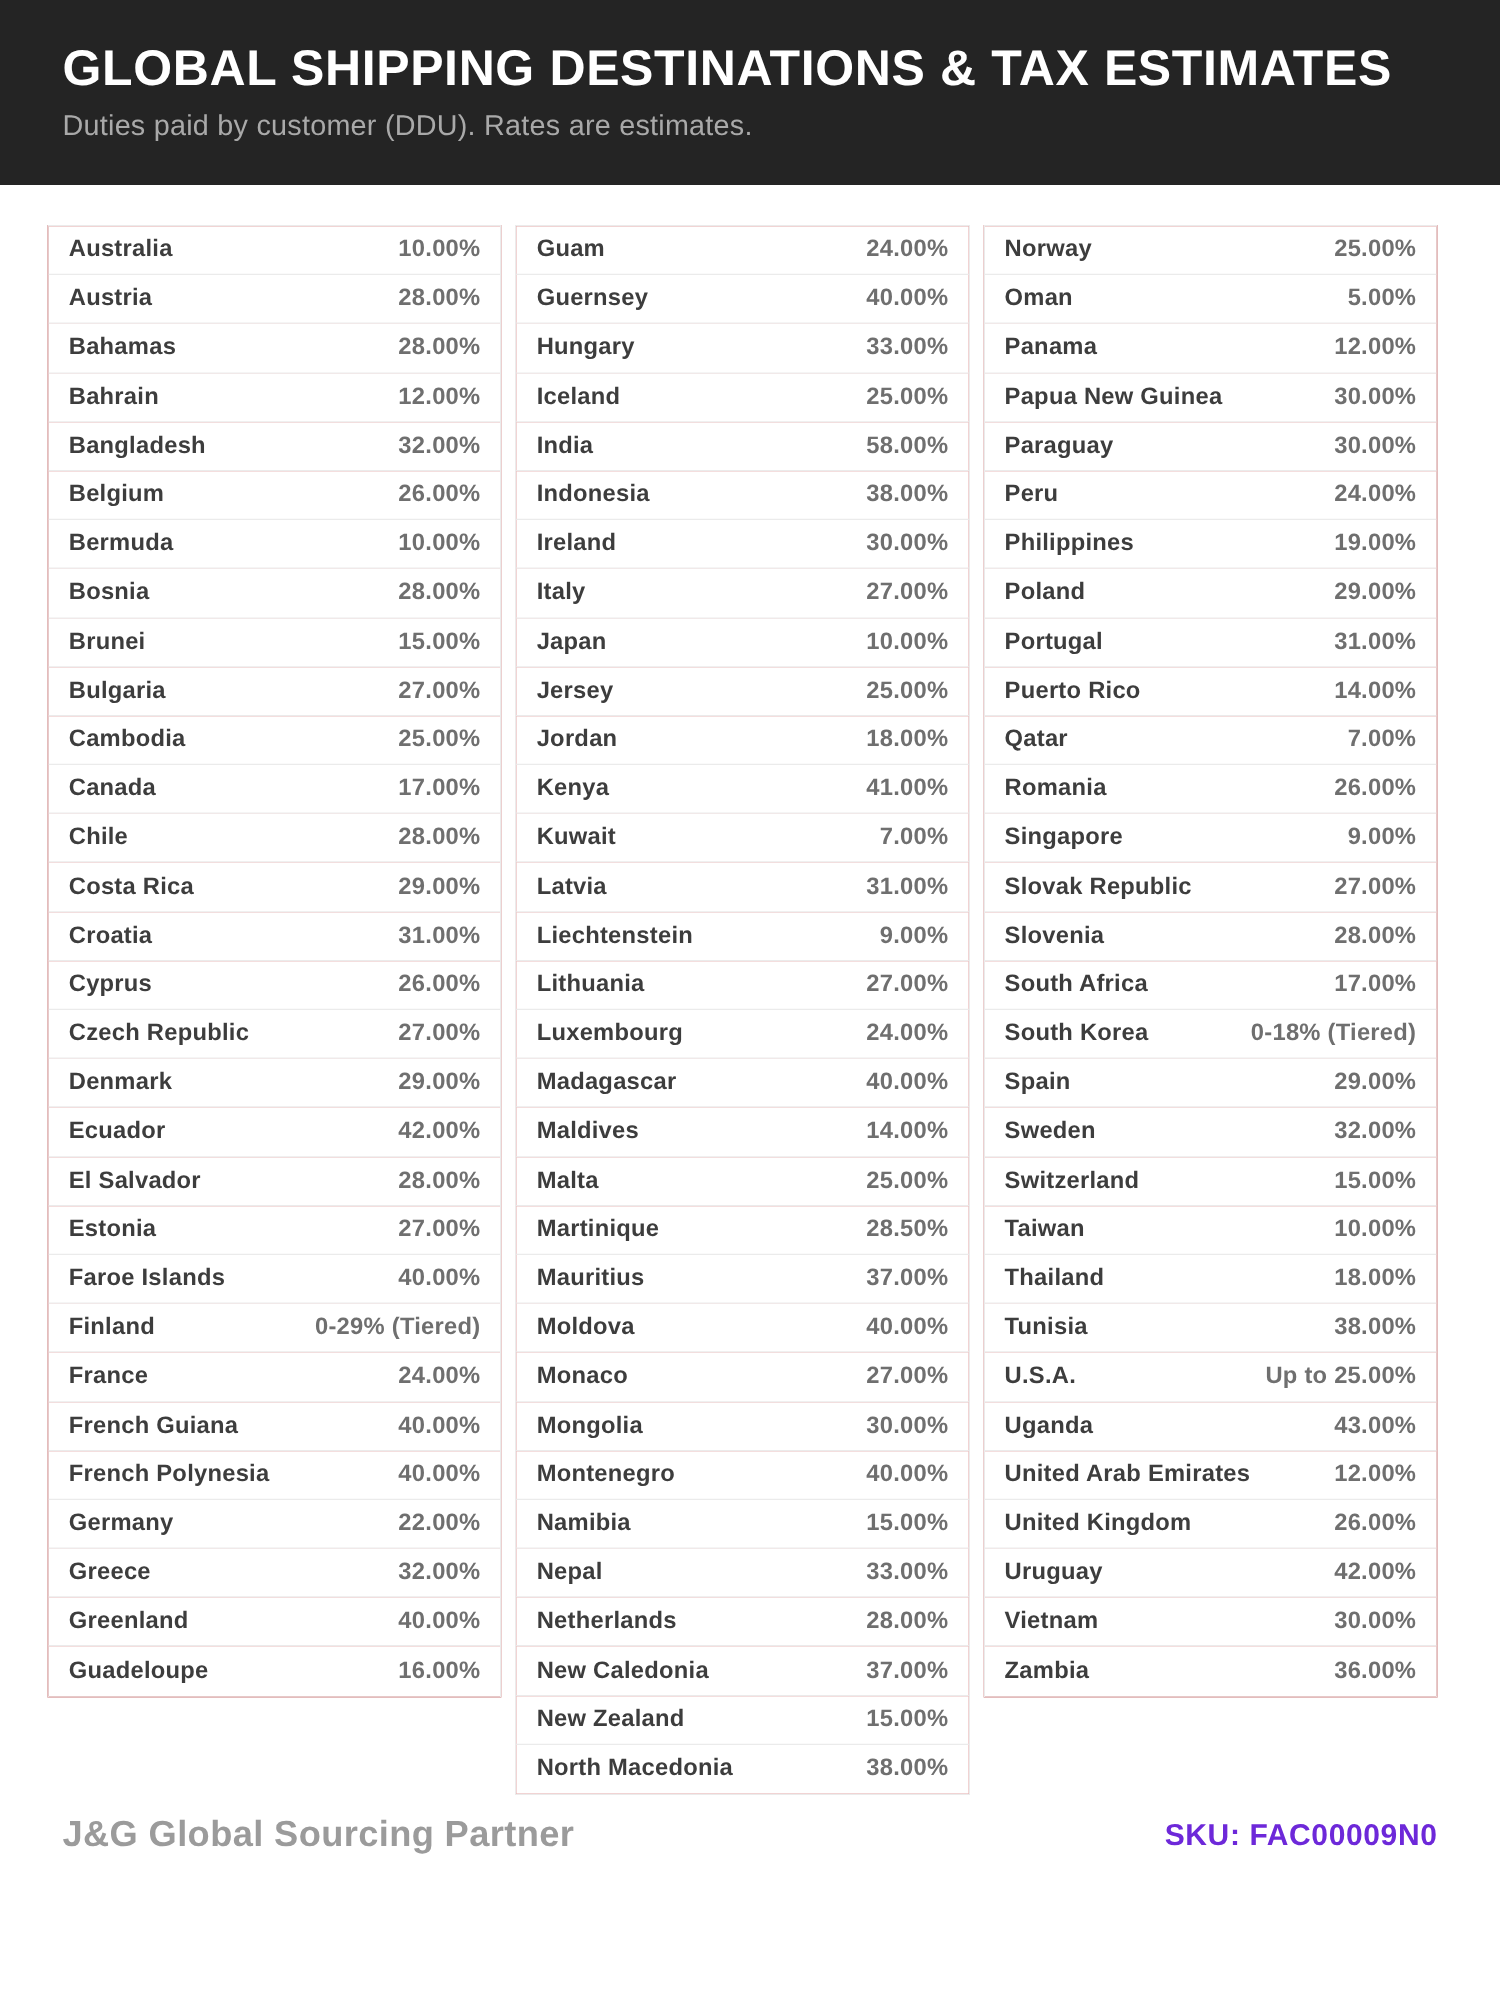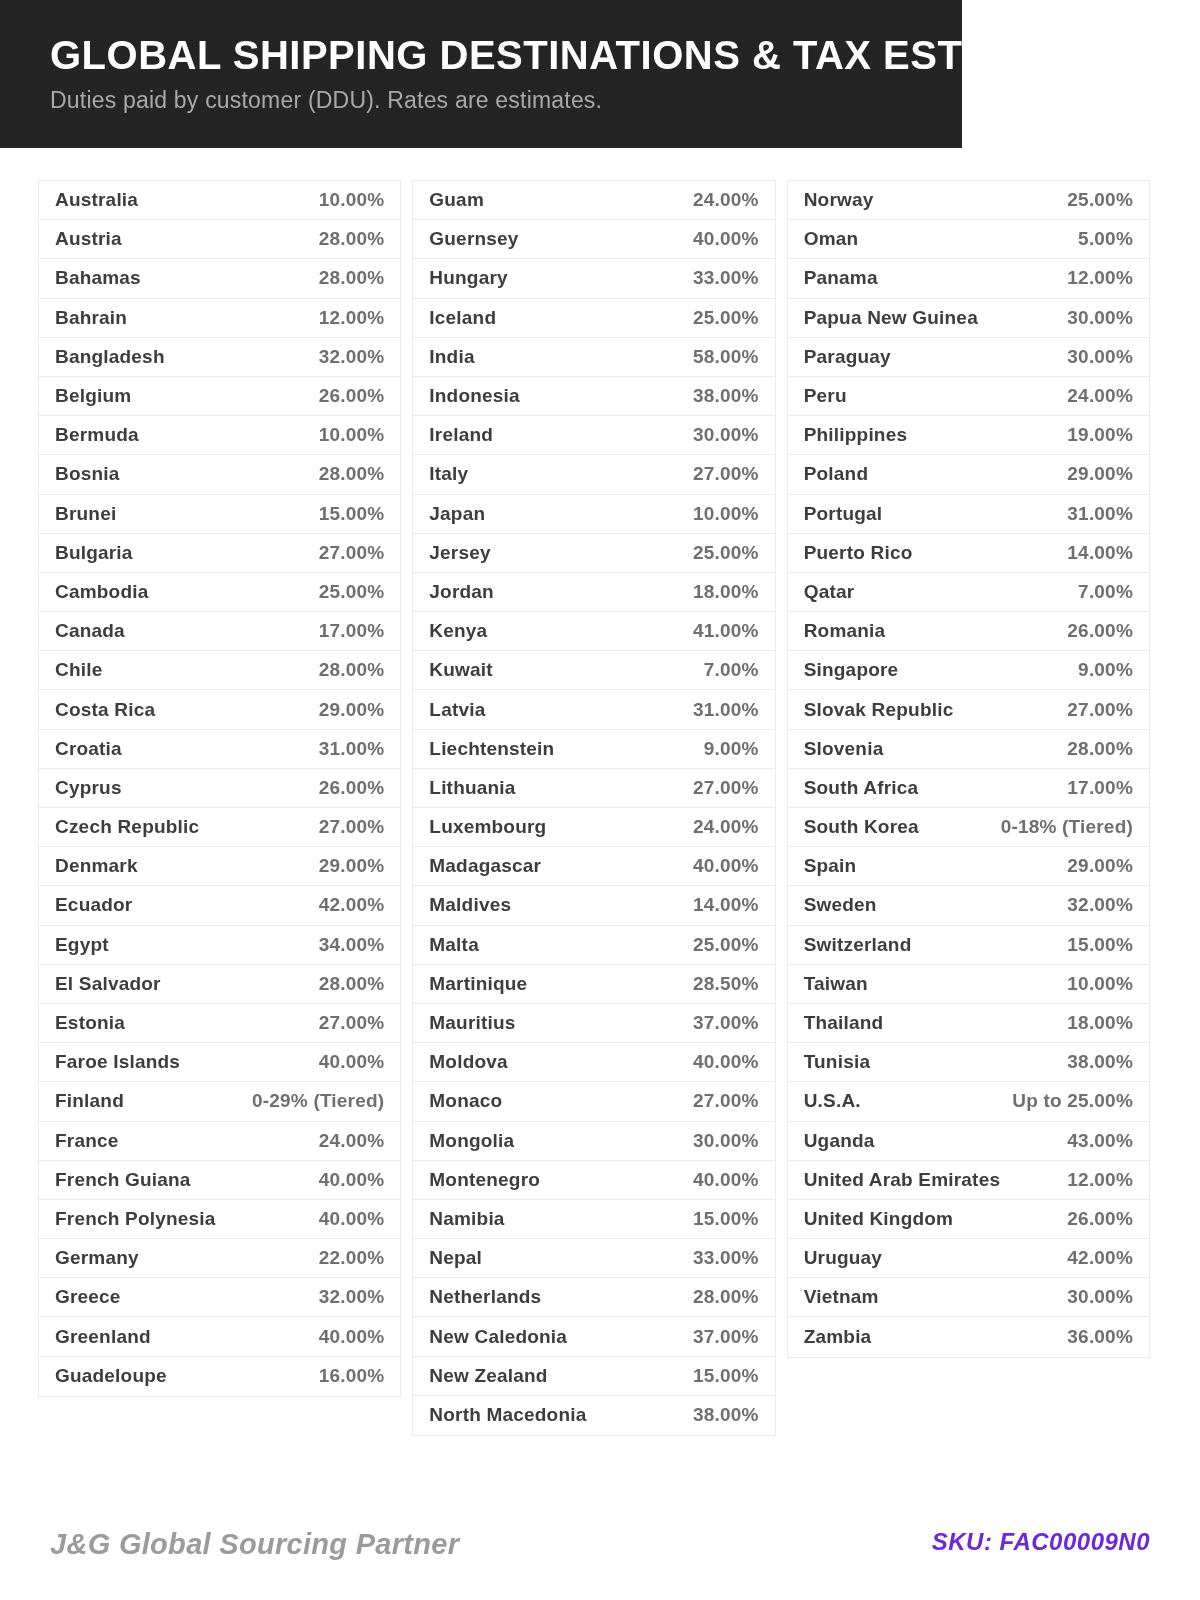--- a/index.html
+++ b/index.html
@@ -6,21 +6,21 @@
   html, body { width: 1200px; }
   body {
     width: 1200px;
     height: 1600px;
     background: #ffffff;
     font-family: "Liberation Sans", sans-serif;
     overflow: hidden;
     position: relative;
   }
   .header {
-    width: 962px;
+    width: 1200px;
     height: 148px;
     background: #242424;
     padding: 33px 50px 0 50px;
   }
   .header .title {
     color: #ffffff;
     font-size: 40px;
     font-weight: 800;
     letter-spacing: 0.5px;
     white-space: nowrap;
@@ -65,25 +65,24 @@
     font-weight: 700;
     color: #6f6f6f;
     letter-spacing: 0.2px;
     white-space: nowrap;
     margin-left: 10px;
   }
   .footer {
     position: absolute;
     left: 50px;
     right: 50px;
-    top: 1528px;
+    top: 1452px;
     display: flex;
     justify-content: space-between;
-    align-items: flex-start;
-    font-style: italic;
+    align-items: center;
   }
   .brand {
     font-size: 29px;
     font-weight: 700;
     color: #9b9b9b;
     letter-spacing: 0.3px;
   }
   .sku {
     font-size: 24px;
     font-weight: 700;
@@ -171,24 +170,20 @@
       </div>
       <div class="row">
         <span class="country">Denmark</span>
         <span class="rate">29.00%</span>
       </div>
       <div class="row">
         <span class="country">Ecuador</span>
         <span class="rate">42.00%</span>
       </div>
       <div class="row">
-        <span class="country">Egypt</span>
-        <span class="rate">34.00%</span>
-      </div>
-      <div class="row">
         <span class="country">El Salvador</span>
         <span class="rate">28.00%</span>
       </div>
       <div class="row">
         <span class="country">Estonia</span>
         <span class="rate">27.00%</span>
       </div>
       <div class="row">
         <span class="country">Faroe Islands</span>
         <span class="rate">40.00%</span>

